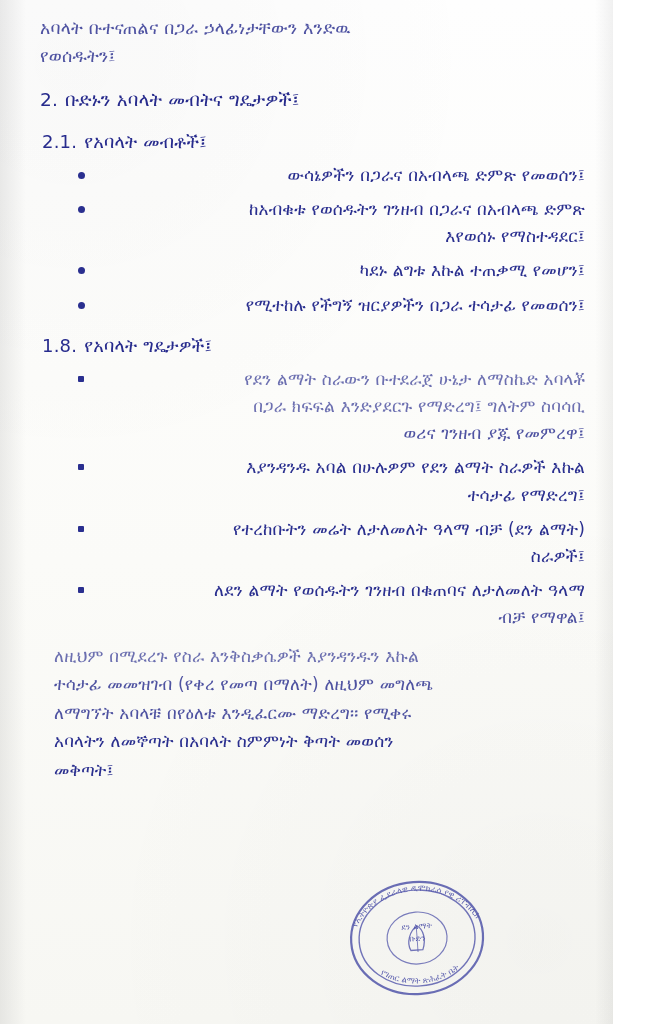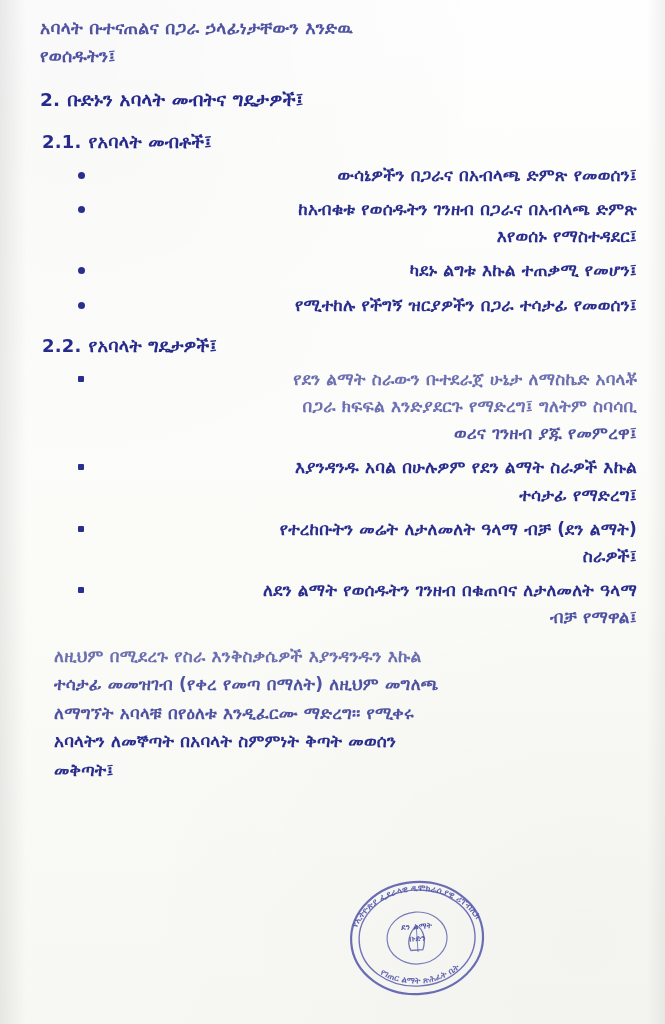--- a/index.html
+++ b/index.html
@@ -8,30 +8,29 @@
     background: #ffffff;
   }
   body {
     width: 665px;
     height: 1024px;
     overflow: hidden;
     font-family: "DejaVu Sans", sans-serif;
   }
   .page {
     position: relative;
-    width: 665px;
+    width: 613px;
     height: 1024px;
     background: #fdfdfb;
     background-image:
       radial-gradient(circle at 12% 6%, rgba(0,0,0,0.018) 0%, rgba(0,0,0,0) 38%),
       radial-gradient(circle at 88% 92%, rgba(0,0,0,0.02) 0%, rgba(0,0,0,0) 42%),
       linear-gradient(180deg, #fefefe 0%, #fbfbf8 55%, #f7f7f3 100%);
     box-sizing: border-box;
     overflow: hidden;
-    font-weight: bold;
   }
   
   .page::before {
     content: "";
     position: absolute;
     left: 0; top: 0; bottom: 0;
     width: 26px;
     background: linear-gradient(90deg, rgba(140,140,140,0.16), rgba(255,255,255,0));
     pointer-events: none;
   }
@@ -204,21 +203,21 @@
       </li>
       <li>
         <span class="li-line">ካደኑ ልግቱ እኩል ተጠቃሚ የመሆን፤</span>
       </li>
       <li>
         <span class="li-line">የሚተከሉ የችግኝ ዝርያዎችን በጋራ ተሳታፊ የመወሰን፤</span>
       </li>
     </ul>
 
     <div class="subheading">
-      <span class="num">2.2.</span>
+      <span class="num">1.8.</span>
       <span>የአባላት ግዴታዎች፤</span>
     </div>
 
     <ul class="bullets square">
       <li>
         <span class="li-line fainter">የደን ልማት ስራውን ቡተደራጀ ሁኔታ ለማስኬድ አባላቾ</span>
         <span class="li-line fainter">በጋራ ክፍፍል እንድያደርጉ የማድረግ፤ ግለትም ስባሳቢ</span>
         <span class="li-line faint">ወሪና ገንዘብ ያጁ የመምረዋ፤</span>
       </li>
       <li>

